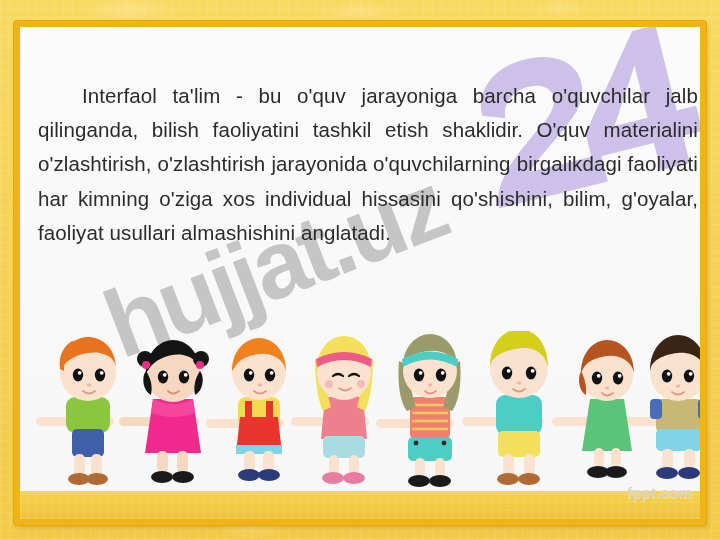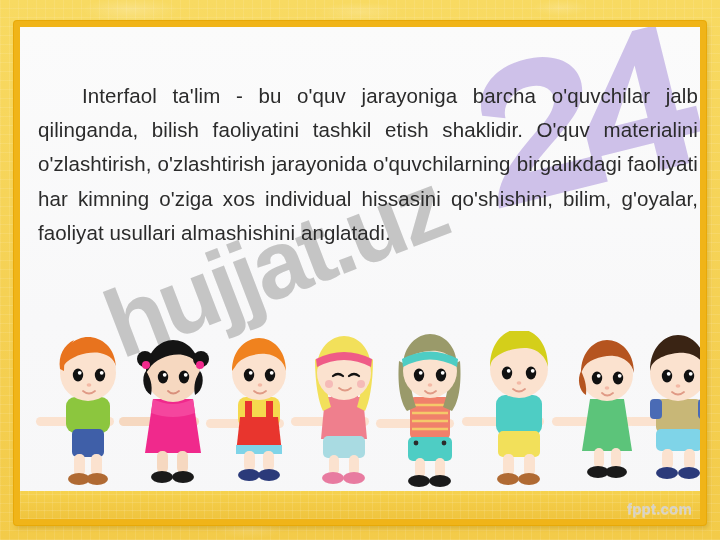--- a/index.html
+++ b/index.html
@@ -107,21 +107,21 @@
   #kids {
     position:absolute;
     left:0; right:0; bottom:18px; height:170px;
     z-index:5;
   }
   #kids svg { display:block; width:692px; height:170px; }
 
   
   #fppt {
     position:absolute;
-    right:8px; bottom:2px;
+    right:8px; bottom:18px;
     font-size:15px;
     font-weight:bold;
     color:#d6d2cc;
     letter-spacing:.2px;
     z-index:9;
     text-shadow:0 1px 0 rgba(255,255,255,.35);
   }
 </style>
 </head>
 <body>

